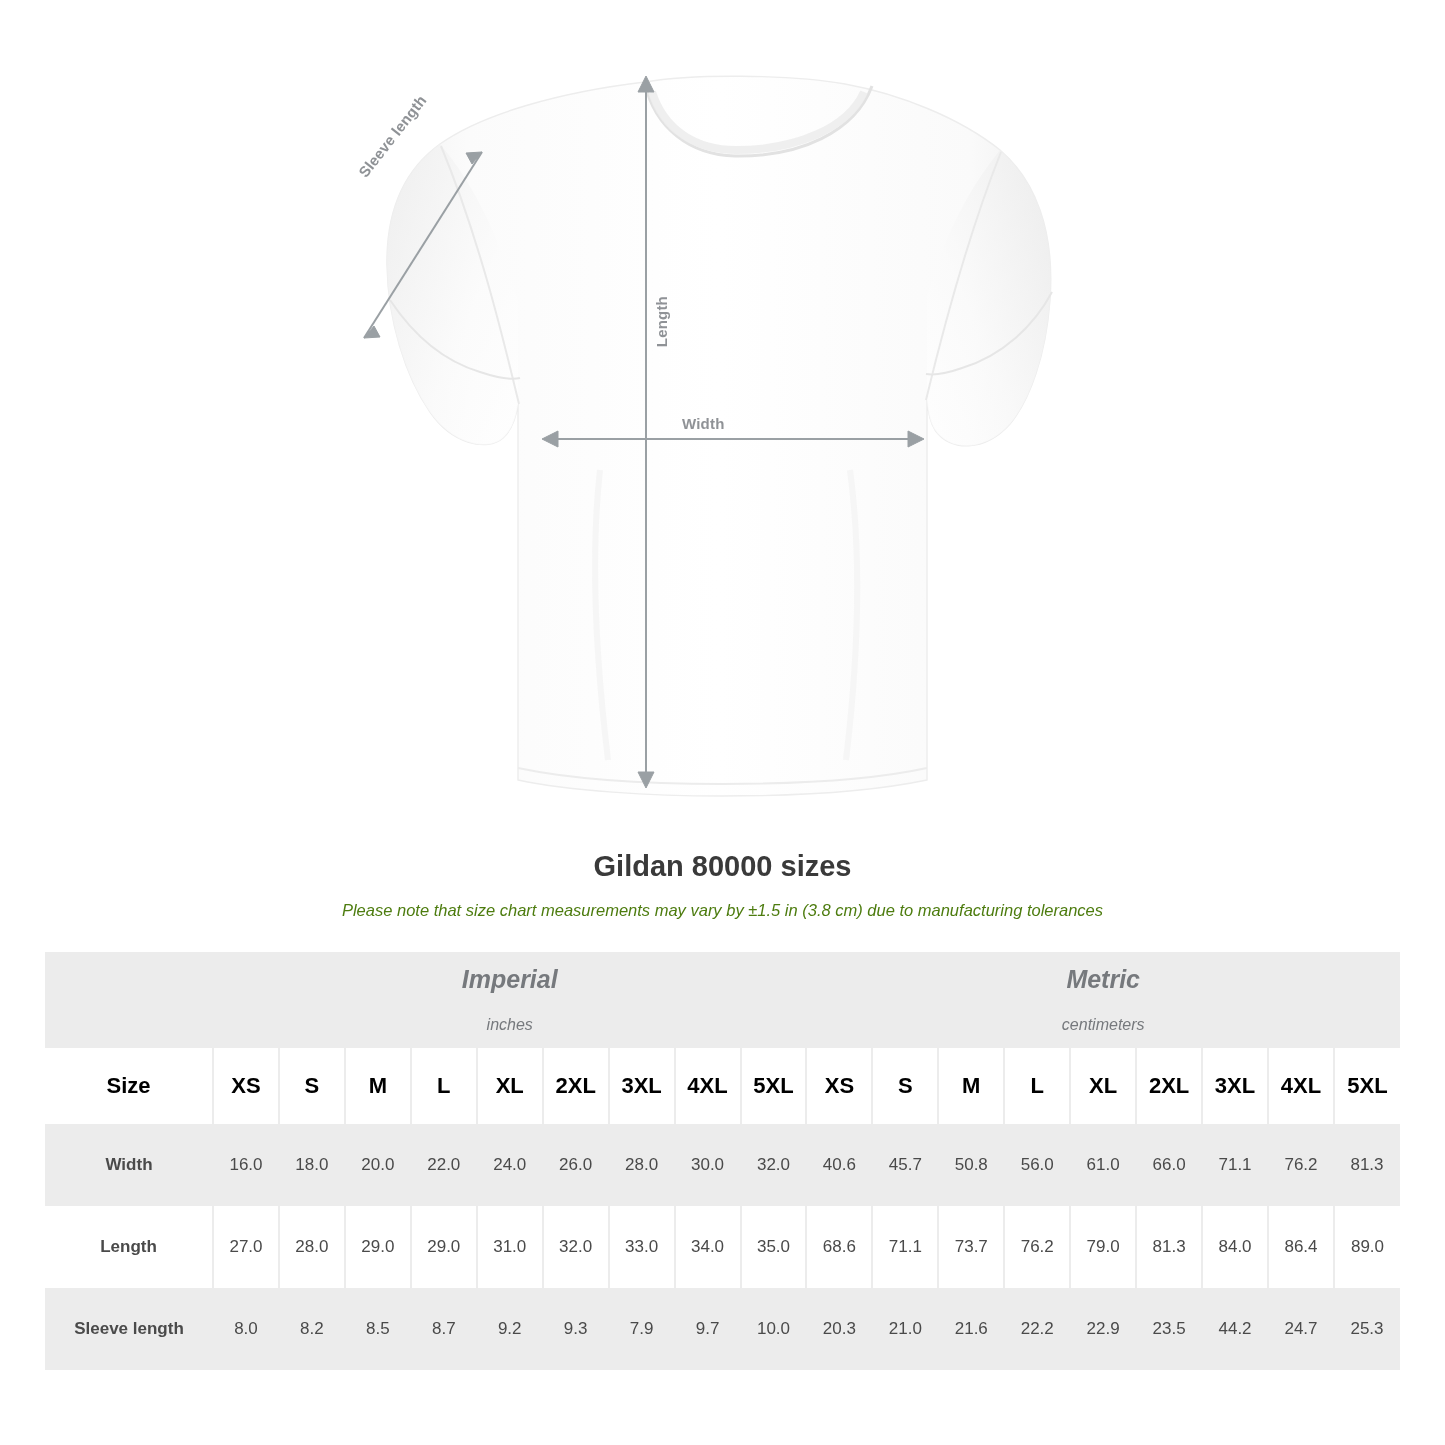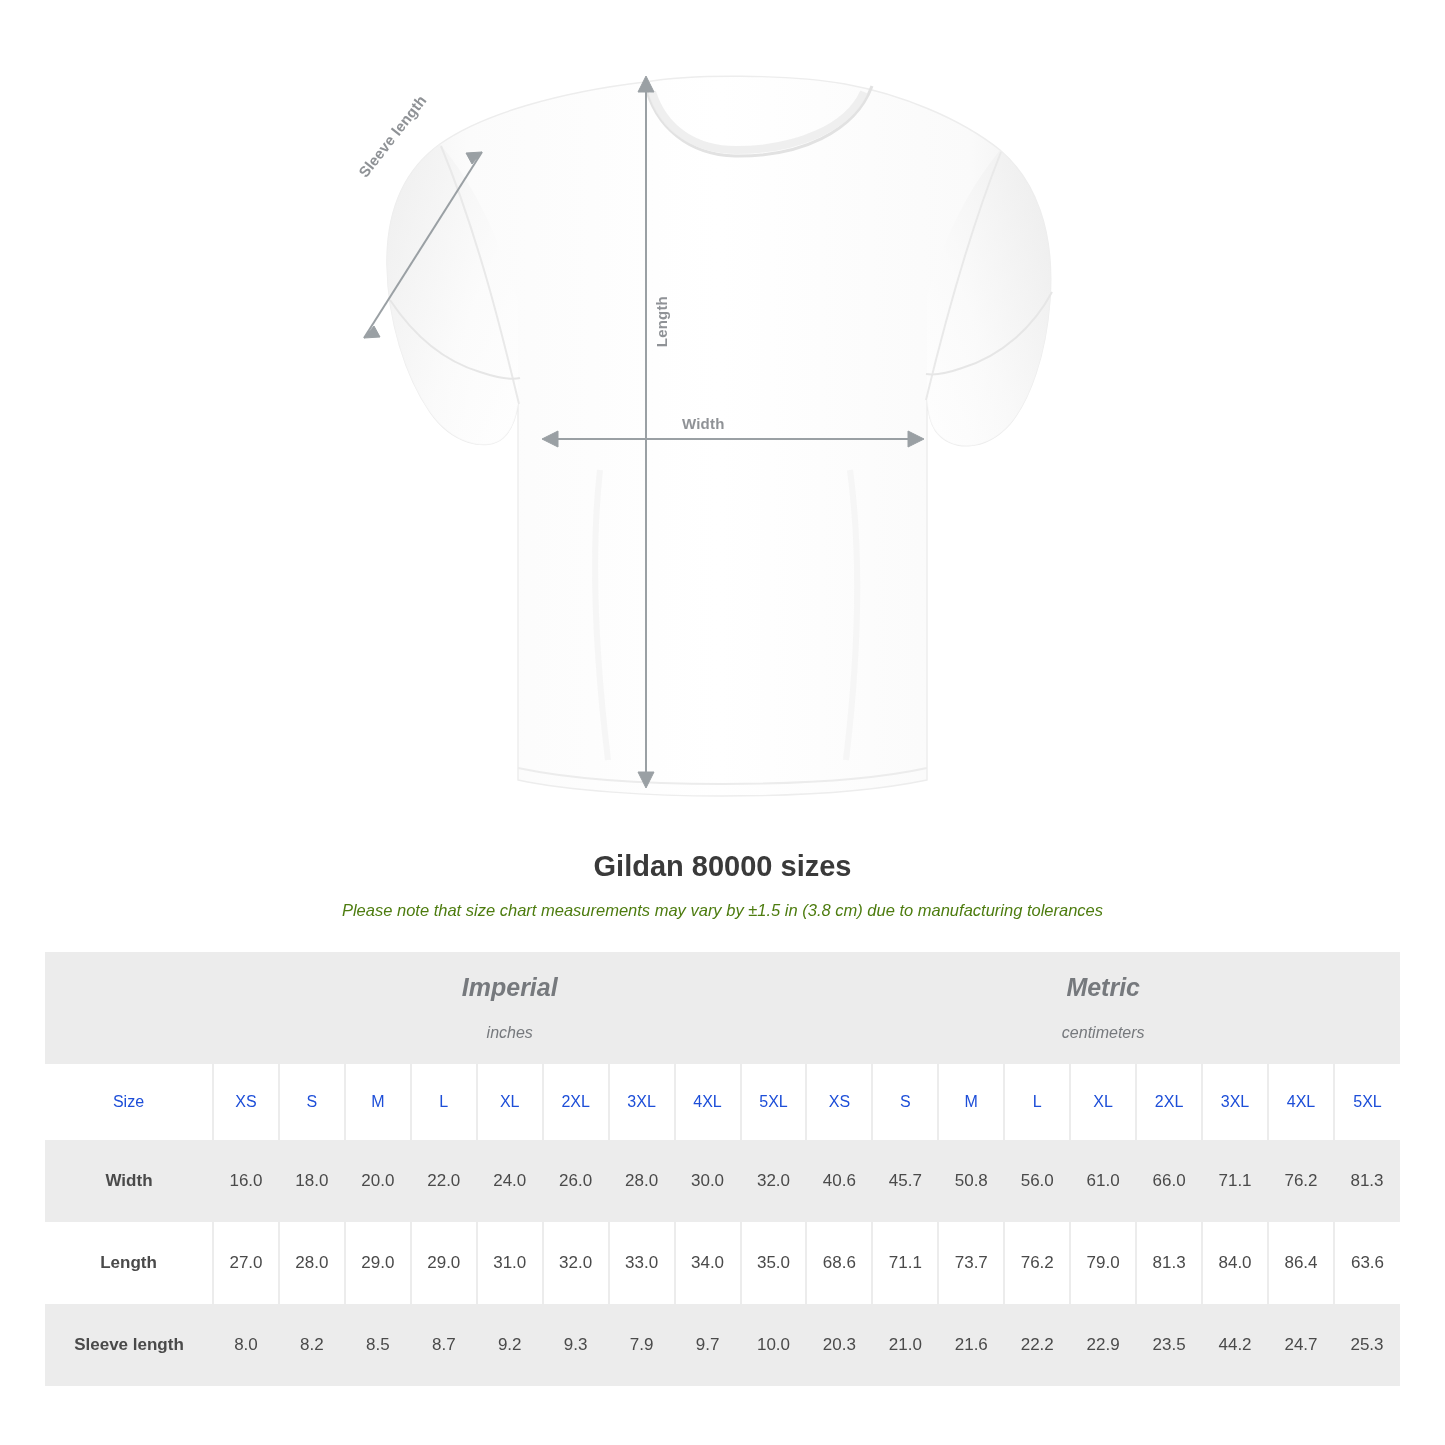--- a/index.html
+++ b/index.html
@@ -80,21 +80,21 @@
   }
   table.sizes td, table.sizes th {
     text-align: center;
     vertical-align: middle;
     font-size: 17px;
     color: #4a4a4a;
     border: 0;
   }
   .unitrow td {
     background: #ececec;
-    height: 112px;
+    height: 96px;
     padding: 0;
   }
   .unit-title {
     font-size: 25px;
     font-weight: bold;
     font-style: italic;
     color: #76797d;
     line-height: 1.1;
   }
   .unit-sub {
@@ -105,23 +105,23 @@
   }
   .row-head {
     font-weight: bold;
     font-size: 18px;
     color: #3f3f3f;
   }
   tr.r-white td { background: #ffffff; }
   tr.r-grey td  { background: #ececec; }
   tr.sizerow td {
     height: 74px;
-    font-weight: normal;
-    font-size: 16px;
-    color: #1d4ed8;
+    font-weight: bold;
+    font-size: 22px;
+    color: #000000;
   }
   tr.datarow td {
     height: 80px;
   }
   .cell-sep {
     border-left: 2px solid #ffffff;
   }
   tr.r-white .cell-sep {
     border-left: 2px solid #ececec;
   }
@@ -299,21 +299,21 @@
         <td class="cell-sep">34.0</td>
         <td class="cell-sep">35.0</td>
         <td class="cell-sep">68.6</td>
         <td class="cell-sep">71.1</td>
         <td class="cell-sep">73.7</td>
         <td class="cell-sep">76.2</td>
         <td class="cell-sep">79.0</td>
         <td class="cell-sep">81.3</td>
         <td class="cell-sep">84.0</td>
         <td class="cell-sep">86.4</td>
-        <td class="cell-sep">63.6</td>
+        <td class="cell-sep">89.0</td>
       </tr>
 
       <tr class="datarow r-grey">
         <td class="row-head">Sleeve length</td>
         <td class="cell-sep">8.0</td>
         <td class="cell-sep">8.2</td>
         <td class="cell-sep">8.5</td>
         <td class="cell-sep">8.7</td>
         <td class="cell-sep">9.2</td>
         <td class="cell-sep">9.3</td>

